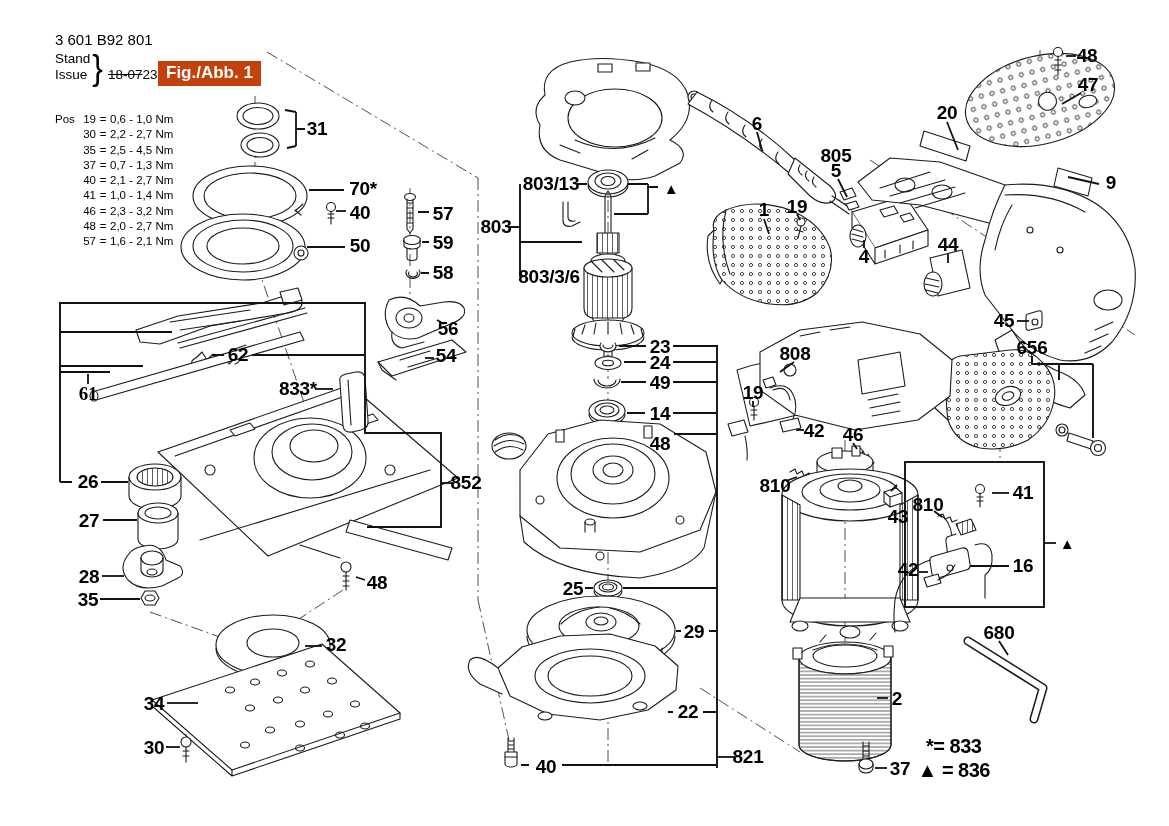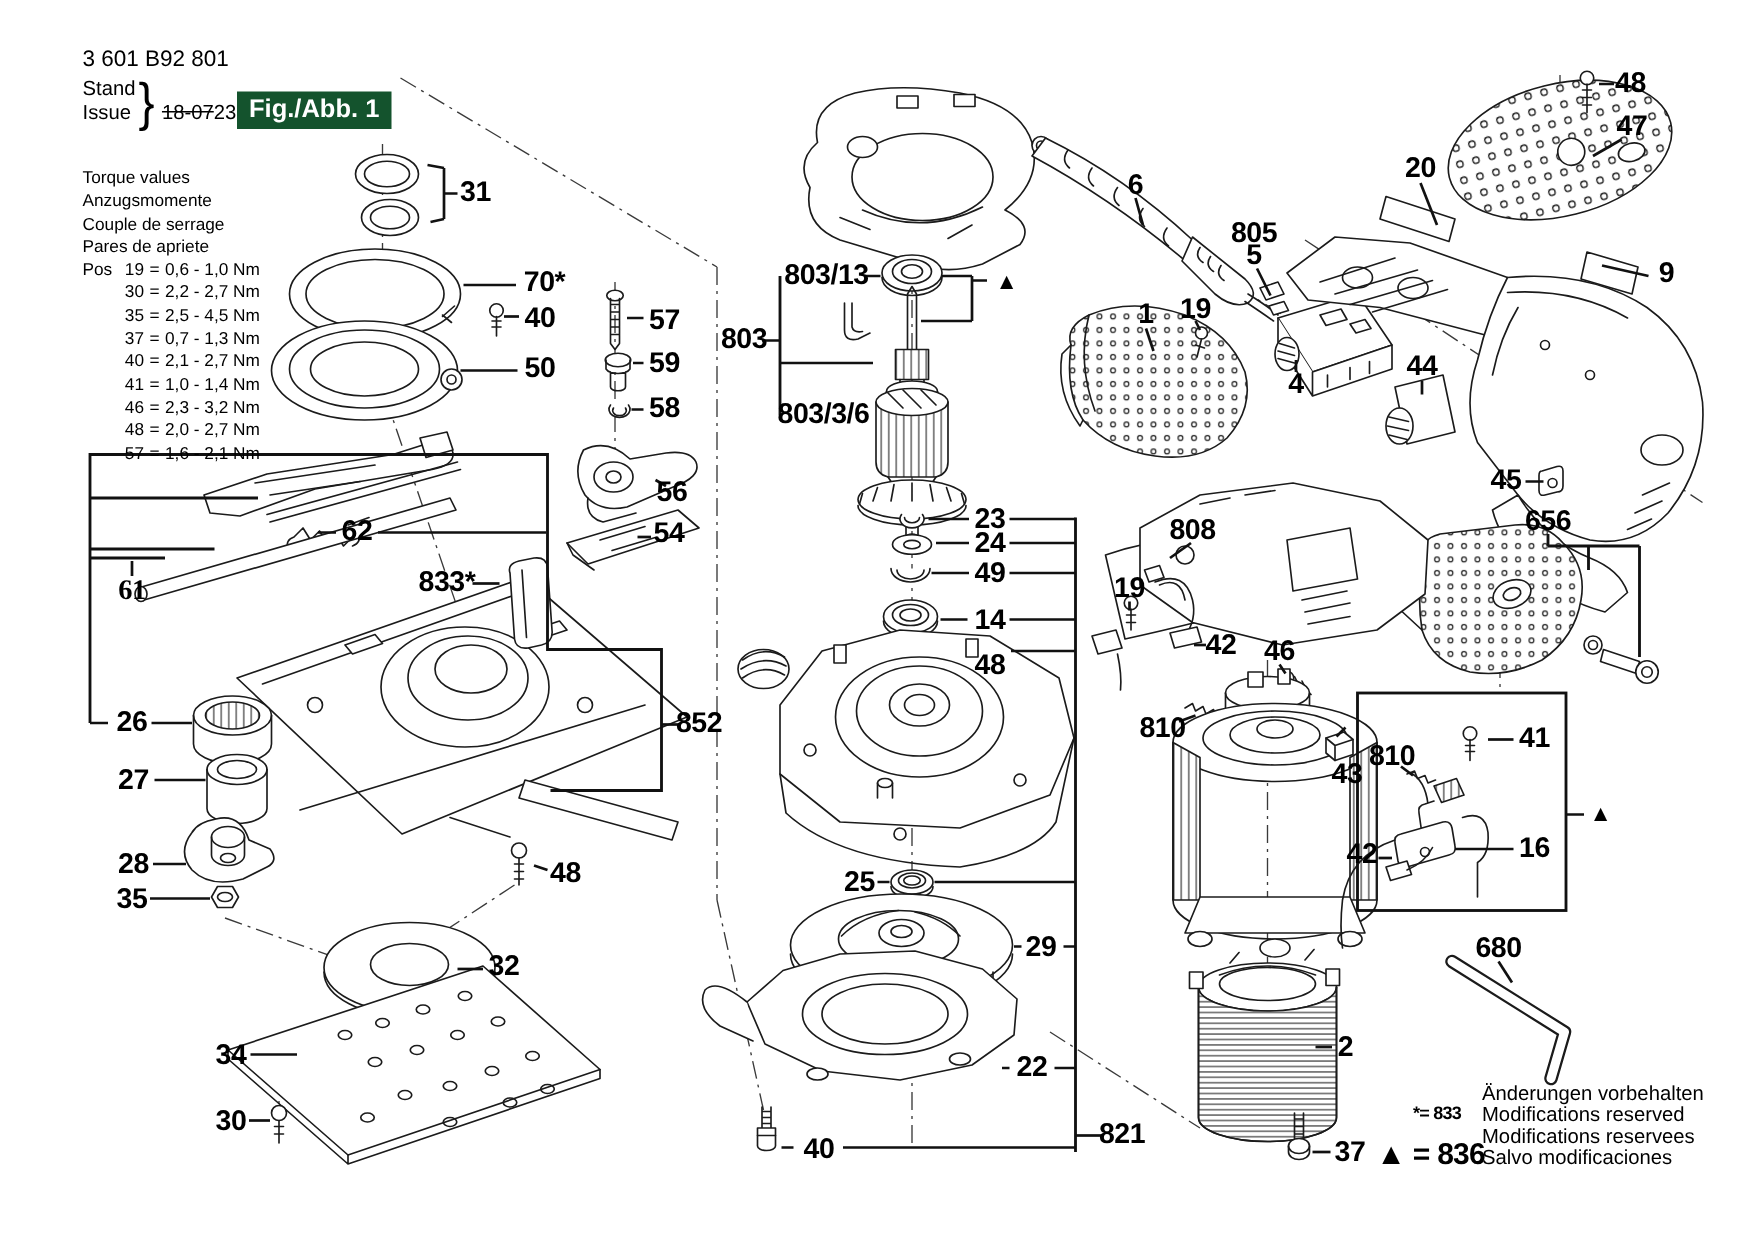--- a/index.html
+++ b/index.html
@@ -18,31 +18,31 @@
       letter-spacing:-0.3px;white-space:nowrap;color:#000;}
   .co.tri{font-size:15px;}
   
   #part-number{position:absolute;left:55px;top:31px;font-size:15px;}
   #stand-block{position:absolute;left:55px;top:51px;font-size:13.5px;line-height:16px;
                display:flex;align-items:flex-end;gap:2px;}
   #stand-block .lbls{display:flex;flex-direction:column;}
   #stand-block .brace{font-size:32px;font-weight:400;line-height:30px;transform:scaleY(1.1);}
   #stand-block .vals{display:flex;flex-direction:row;margin-left:3px;}
   .strike{text-decoration:line-through;}
-  #fig-box{position:absolute;left:158px;top:61px;background:#14532d;color:#fff;
+  #fig-box{position:absolute;left:158px;top:61px;background:#c2410c;color:#fff;
            font-weight:700;font-size:17px;padding:2px 8px 3px 8px;}
   
   #torque{position:absolute;left:55px;top:112px;font-size:11.5px;line-height:15.3px;}
   .t-row{display:flex;}
   .t-pre{width:25px;}
   .t-pos{width:16px;text-align:right;}
   .t-eq{width:14px;text-align:center;}
   
-  #legend-star{position:absolute;left:926px;top:735px;width:64px;text-align:center;
-               font-size:12px;font-weight:700;letter-spacing:-0.5px;}
+  #legend-star{position:absolute;left:926px;top:735px;width:64px;text-align:left;
+               font-size:20px;font-weight:700;letter-spacing:-0.5px;}
   #legend-tri{position:absolute;left:916px;top:759px;width:74px;text-align:right;
               font-size:20px;font-weight:700;letter-spacing:-0.5px;}
   #notes{position:absolute;left:988px;top:722px;font-size:13.5px;line-height:14.3px;}
 </style>
 </head>
 <body>
 
 <div id="stage">
 
 <svg id="art" width="1169" height="826" viewBox="0 0 1169 826">
@@ -549,26 +549,20 @@
     </span>
     <span class="brace">}</span>
     <span class="vals">
       <span class="strike">18-07</span>
       <span>23-08-31</span>
     </span>
   </div>
   <div id="fig-box">Fig./Abb. 1</div>
 
   <div id="torque">
-    <div id="torque-titles">
-        <div>Torque values</div>
-        <div>Anzugsmomente</div>
-        <div>Couple de serrage</div>
-        <div>Pares de apriete</div>
-      </div>
     <div id="torque-rows">
         <div class="t-row">
           <span class="t-pre">Pos</span>
           <span class="t-pos">19</span>
           <span class="t-eq">=</span>
           <span class="t-val">0,6 - 1,0 Nm</span>
         </div>
         <div class="t-row">
           <span class="t-pre"></span>
           <span class="t-pos">30</span>
@@ -615,26 +609,20 @@
           <span class="t-pre"></span>
           <span class="t-pos">57</span>
           <span class="t-eq">=</span>
           <span class="t-val">1,6 - 2,1 Nm</span>
         </div>
       </div>
   </div>
 
   <div id="legend-star">*= 833</div>
   <div id="legend-tri">▲ = 836</div>
-  <div id="notes">
-      <div>Änderungen vorbehalten</div>
-      <div>Modifications reserved</div>
-      <div>Modifications reservees</div>
-      <div>Salvo modificaciones</div>
-    </div>
 
   <div id="callouts">
       <div class="co" style="left: 317px; top: 129px;">31</div>
       <div class="co" style="left: 363px; top: 189px;">70*</div>
       <div class="co" style="left: 360px; top: 213px;">40</div>
       <div class="co" style="left: 360px; top: 246px;">50</div>
       <div class="co" style="left: 443px; top: 214px;">57</div>
       <div class="co" style="left: 443px; top: 243px;">59</div>
       <div class="co" style="left: 443px; top: 273px;">58</div>
       <div class="co" style="left: 448px; top: 329px;">56</div>

